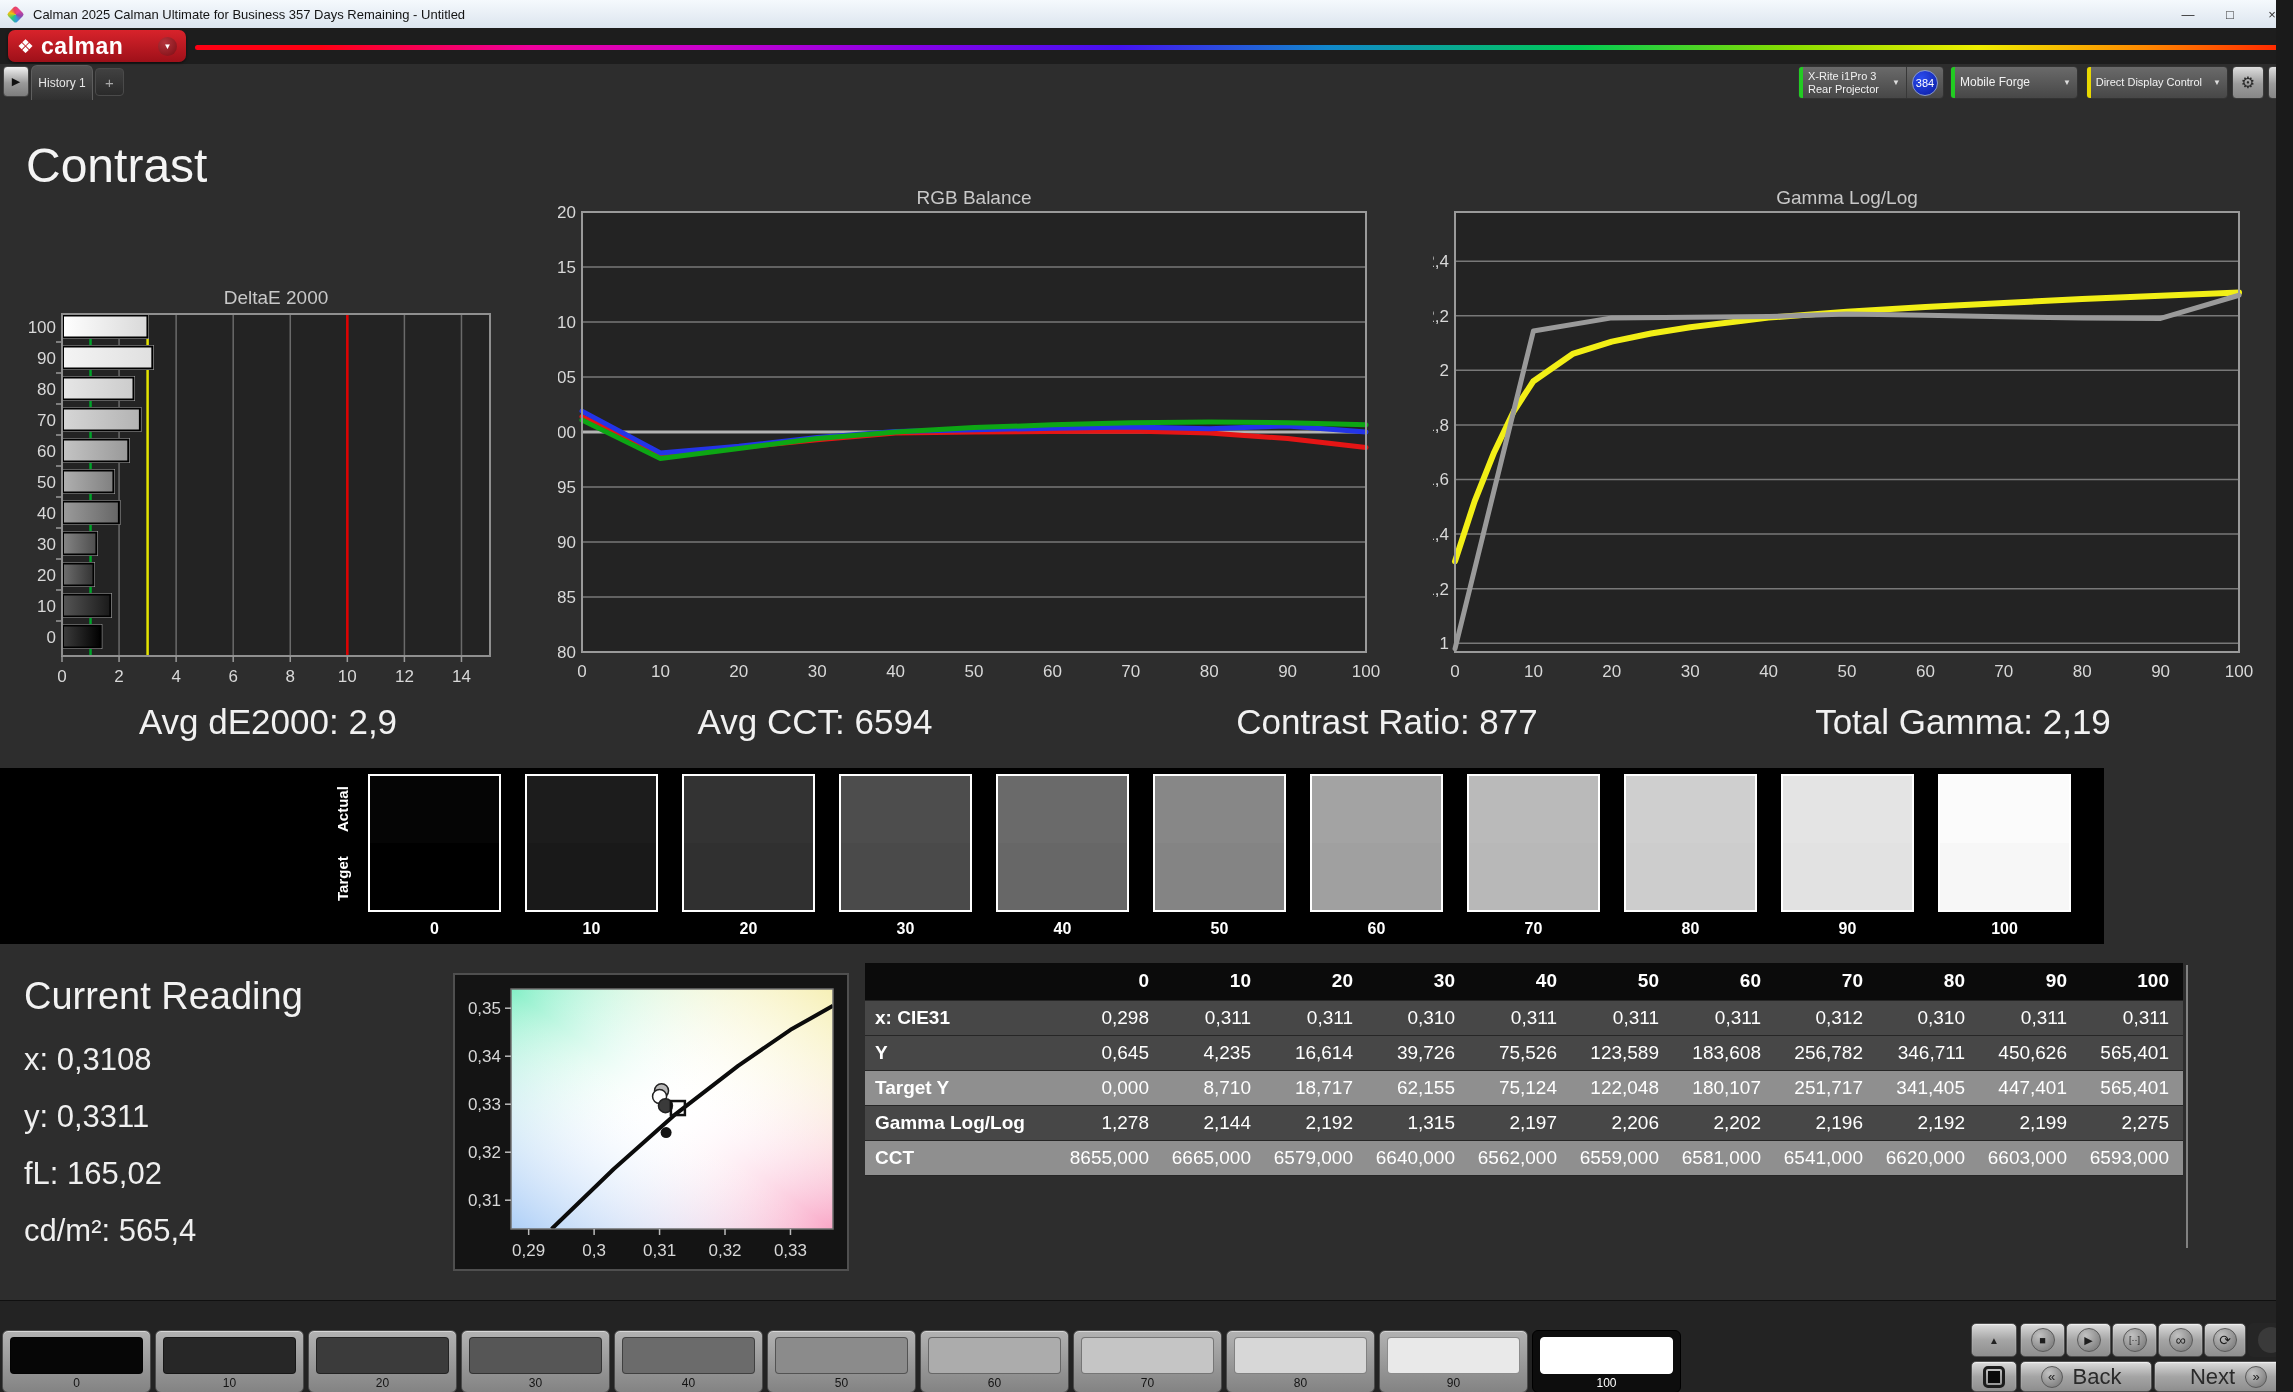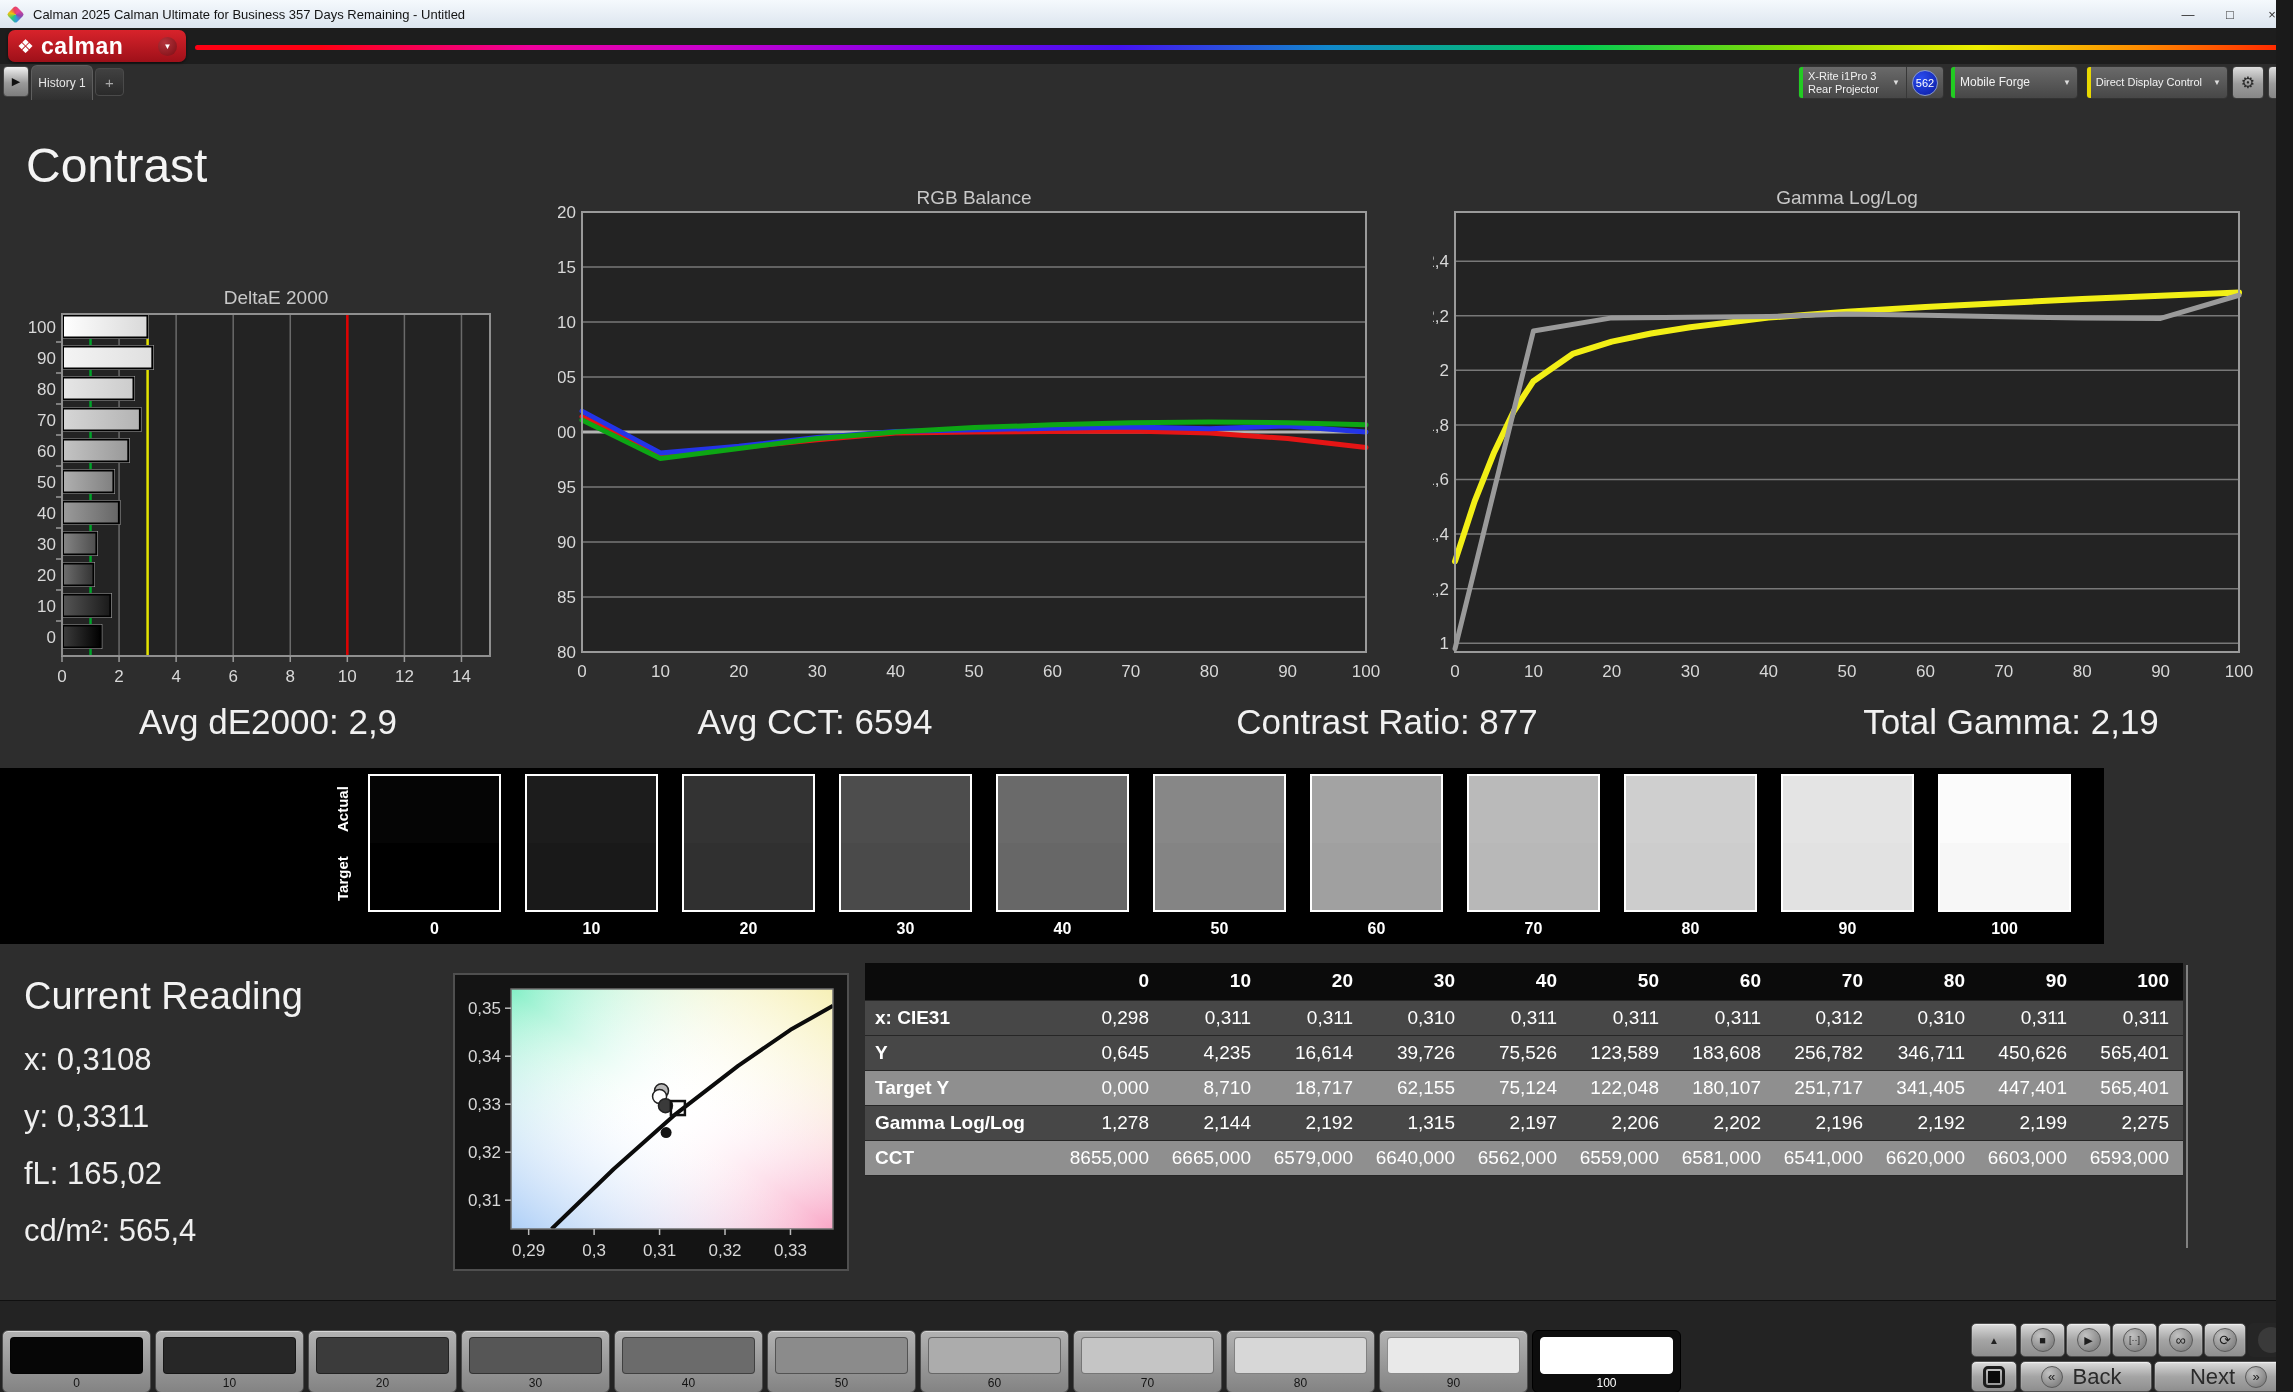--- a/index.html
+++ b/index.html
@@ -151,21 +151,21 @@
   </div>
 
   <div class="dd" style="left:1798px; width:146px;">
     <span class="dd-bar" style="background:#22cc22;"></span>
     <span class="dd-label">
       <span>X-Rite i1Pro 3</span><br>
       <span>Rear Projector</span>
     </span>
     <span class="dd-caret">▼</span>
     <span class="badge-seg">
-      <span class="badge">562</span>
+      <span class="badge">384</span>
     </span>
   </div>
   <div class="dd" style="left:1950px; width:128px;">
     <span class="dd-bar" style="background:#22cc22;"></span>
     <span class="dd-label" style="font-size:12px;">Mobile Forge</span>
     <span class="dd-caret">▼</span>
   </div>
   <div class="dd" style="left:2086px; width:142px;">
     <span class="dd-bar" style="background:#e8d800;"></span>
     <span class="dd-label" style="font-size:11px;">Direct Display Control</span>
@@ -367,21 +367,21 @@
       <text x="492.4" y="487" text-anchor="middle" font-size="17" fill="#d8d8d8">60</text>
       <text x="570.8" y="487" text-anchor="middle" font-size="17" fill="#d8d8d8">70</text>
       <text x="649.2" y="487" text-anchor="middle" font-size="17" fill="#d8d8d8">80</text>
       <text x="727.6" y="487" text-anchor="middle" font-size="17" fill="#d8d8d8">90</text>
       <text x="806" y="487" text-anchor="middle" font-size="17" fill="#d8d8d8">100</text>
     </svg>
 
   <div class="summary-item" style="left:268px;">Avg dE2000: 2,9</div>
   <div class="summary-item" style="left:815px;">Avg CCT: 6594</div>
   <div class="summary-item" style="left:1387px;">Contrast Ratio: 877</div>
-  <div class="summary-item" style="left:1963px;margin-left:48px;">Total Gamma: 2,19</div>
+  <div class="summary-item" style="left:1963px;">Total Gamma: 2,19</div>
 
   <div class="strip" id="swatch-strip">
     <div class="strip-side-label" style="top:8px; height:66px;">Actual</div>
     <div class="strip-side-label" style="top:78px; height:66px;">Target</div>
   <div class="swatch" style="left: 368px;">
         <div class="sw-half" style="background: rgb(5, 5, 5);"></div>
         <div class="sw-half" style="background: rgb(0, 0, 0);"></div>
       </div>
       <div class="sw-label" style="left: 368px; position: absolute;">0</div>
       <div class="swatch" style="left: 525px;">

